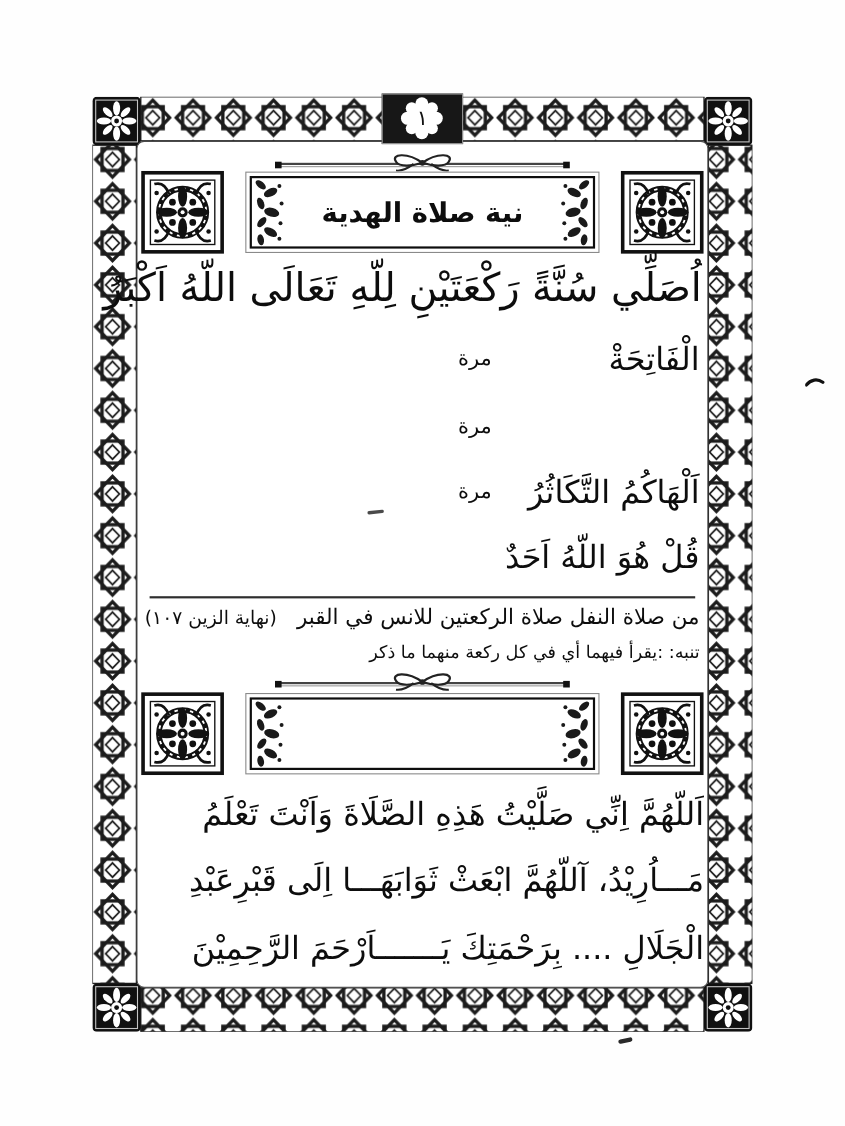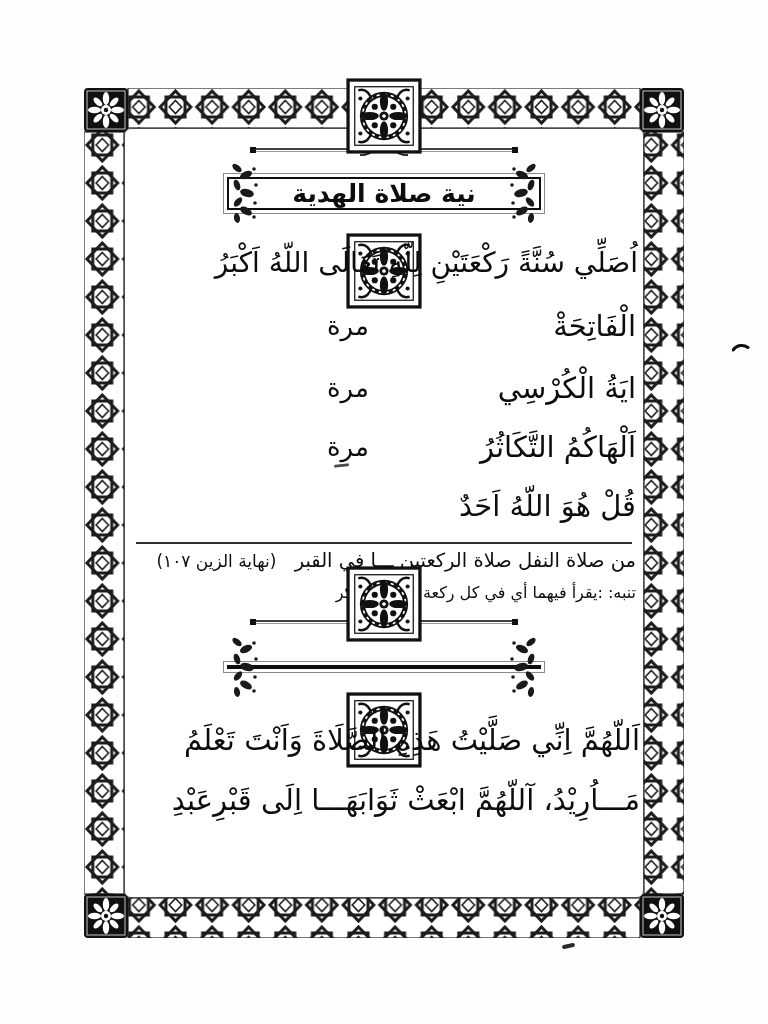--- a/index.html
+++ b/index.html
@@ -10,35 +10,35 @@
   .content-box{position:absolute;left:40px;top:40px;right:40px;bottom:40px;
                border:1.5px solid #4a4a4a;border-radius:7px;background:#ffffff;z-index:2;}
   .medallion{position:absolute;left:263px;top:-3px;width:74px;height:46px;background:#171717;
              border:1.5px solid #8f8f8f;box-sizing:border-box;z-index:3;}
   .medallion svg{position:absolute;left:0;top:0;}
   .page-num{position:absolute;left:0;top:0;width:100%;height:100%;display:flex;align-items:center;
             justify-content:center;font-size:19px;color:#111;z-index:4;}
   .bow{position:absolute;left:50%;transform:translateX(-50%);z-index:4;}
   .bow1{top:48px;} .bow2{top:520px;}
   .title-row{position:absolute;left:0;right:0;height:78px;display:flex;justify-content:center;
-             align-items:center;gap:19px;z-index:4;flex-direction:column;}
+             align-items:center;gap:19px;z-index:4;}
   .title-row1{top:66px;} .title-row2{top:540px;}
   .orn-square{width:76px;height:76px;flex:0 0 auto;}
   .title-box{width:322px;height:74px;border:1px solid #8a8a8a;background:#fff;padding:3px;box-sizing:border-box;}
   .title-box-inner{position:relative;width:100%;height:100%;border:2.5px solid #0d0d0d;box-sizing:border-box;
                    display:flex;align-items:center;justify-content:center;}
   .spray{position:absolute;top:50%;transform:translateY(-50%);}
   .spray.sleft{left:1px;} .spray.sright{right:1px;transform:translateY(-50%) scaleX(-1);}
   .title-text{font-size:25px;font-weight:bold;margin:0;direction:rtl;white-space:nowrap;}
-  .intent{position:absolute;top:146px;left:46px;right:46px;font-size:28px;line-height:58px;
+  .intent{position:absolute;top:146px;left:46px;right:46px;font-size:36px;line-height:58px;
           text-align:right;white-space:nowrap;z-index:4;}
   .item-row{position:absolute;left:48px;right:48px;height:56px;line-height:56px;font-size:29px;
             text-align:right;white-space:nowrap;z-index:4;}
   .r1{top:210px;} .r2{top:272px;} .r3{top:331px;} .r4{top:390px;}
-  .count{position:absolute;left:195px;width:120px;text-align:left;font-size:26px;}
+  .count{position:absolute;left:195px;width:120px;text-align:right;font-size:19px;}
   .rule{position:absolute;top:454px;left:52px;right:52px;height:2px;background:#2e2e2e;z-index:4;}
   .footnote{position:absolute;top:458px;left:40px;right:48px;text-align:right;font-size:19.5px;
             line-height:30px;white-space:nowrap;z-index:4;}
   .footnote .src{font-size:17px;margin-inline-start:12px;}
   .note{position:absolute;top:490px;left:48px;right:48px;text-align:right;font-size:16px;
         line-height:30px;white-space:nowrap;z-index:4;}
   .dua-line{position:absolute;left:44px;right:44px;font-size:29px;line-height:57px;text-align:right;
             white-space:nowrap;z-index:4;}
   .d1{top:624px;} .d2{top:684px;} .d3{top:746px;}
   .dash-mark{position:absolute;left:250px;top:376px;width:15px;height:3px;background:#4a4a4a;
@@ -218,36 +218,35 @@
       </svg>
     </div>
 
     <div class="intent" dir="rtl" lang="ar">اُصَلِّي سُنَّةً رَكْعَتَيْنِ لِلّهِ تَعَالَى اللّهُ اَكْبَرُ</div>
 
     <div class="item-row r1" dir="rtl" lang="ar">
       <span>الْفَاتِحَةْ</span>
       <span class="count">مرة</span>
     </div>
     <div class="item-row r2" dir="rtl" lang="ar">
-      <span>ايَةُ الْكُرْسِي</span>
       <span class="count">مرة</span>
     </div>
     <div class="item-row r3" dir="rtl" lang="ar">
       <span>اَلْهَاكُمُ التَّكَاثُرُ</span>
       <span class="count">مرة</span>
     </div>
     <div class="item-row r4" dir="rtl" lang="ar">
       <span>قُلْ هُوَ اللّهُ اَحَدٌ</span>
     </div>
 
     <div class="dash-mark"></div>
 
     <div class="rule"></div>
     <div class="footnote" dir="rtl" lang="ar">
-      <span>من صلاة النفل صلاة الركعتين ـــا في القبر</span>
+      <span>من صلاة النفل صلاة الركعتين للانس في القبر</span>
       <span class="src">(نهاية الزين ١٠٧)</span>
     </div>
     <div class="note" dir="rtl" lang="ar">تنبه: :يقرأ فيهما أي في كل ركعة منهما ما ذكر</div>
 
     <svg class="bow bow2" width="270" height="24" viewBox="0 0 270 24">
       <rect x="4" y="12" width="262" height="2" fill="#444"></rect>
       <rect x="4" y="15" width="262" height="1" fill="#9a9a9a"></rect>
       <rect x="1" y="11" width="6" height="6" fill="#111"></rect>
       <rect x="263" y="11" width="6" height="6" fill="#111"></rect>
       <path d="M135,12 C121,2 106,4 111,11 C114,16 126,15 135,12 C144,15 156,16 159,11 C164,4 149,2 135,12 Z" fill="#ffffff" stroke="#222" stroke-width="2"></path>
@@ -349,20 +348,21 @@
           <circle cx="14" cy="20" r="2"></circle>
             <circle cx="60" cy="20" r="2"></circle>
           <circle cx="14" cy="54" r="2"></circle>
             <circle cx="60" cy="54" r="2"></circle>
         </g>
       </svg>
     </div>
 
     <div class="dua-line d2" dir="rtl" lang="ar">مَـــاُرِيْدُ، آللّهُمَّ ابْعَثْ ثَوَابَهَـــا اِلَى قَبْرِعَبْدِ</div>
     <div class="dua-line d1" dir="rtl" lang="ar">اَللّهُمَّ اِنِّي صَلَّيْتُ هَذِهِ الصَّلَاةَ وَاَنْتَ تَعْلَمُ</div>
+    <div class="dua-line d3" dir="rtl" lang="ar">الْجَلَالِ .... بِرَحْمَتِكَ يَـــــــاَرْحَمَ الرَّحِمِيْنَ</div>
   </div>
 
   <svg class="margin-mark" width="18" height="10" viewBox="0 0 18 10">
     <path d="M1,7 C5,2 11,1 16,4.5" fill="none" stroke="#111" stroke-width="3" stroke-linecap="round"></path>
   </svg>
   <div class="smudge"></div>
 
 </div>
 
 </body></html>

